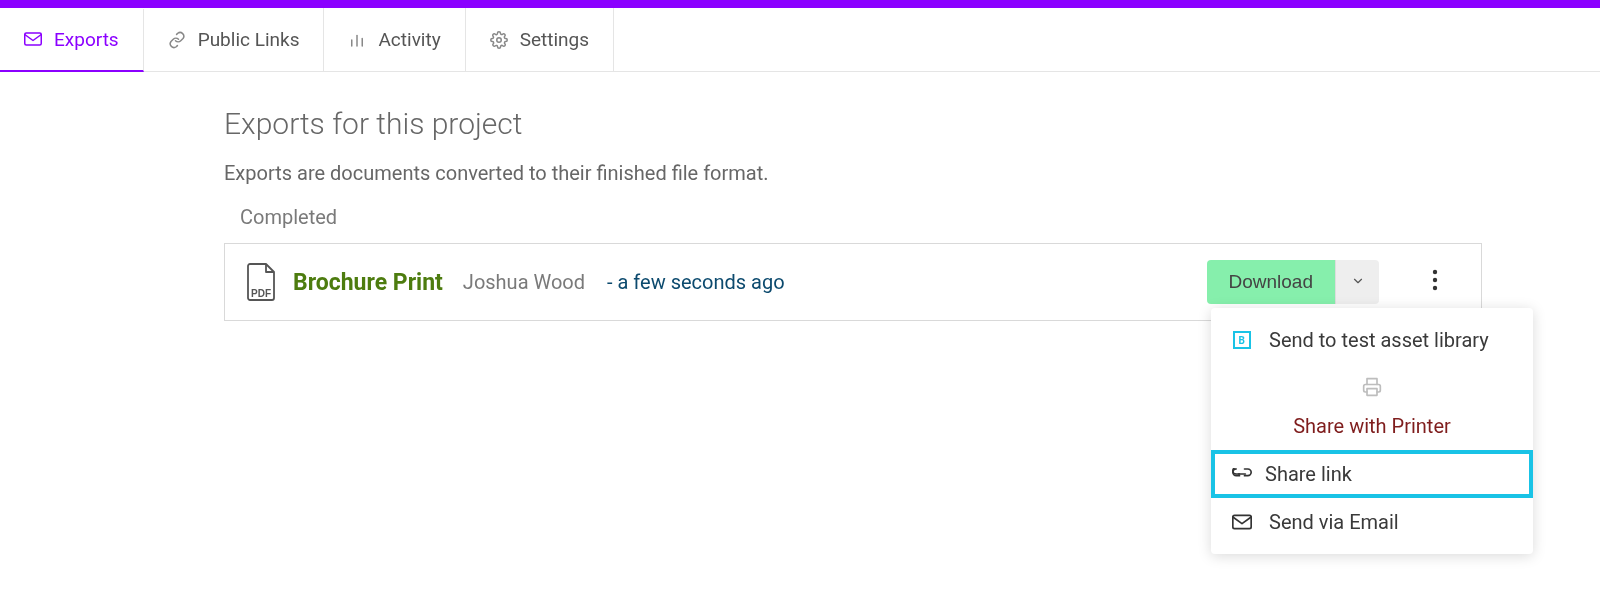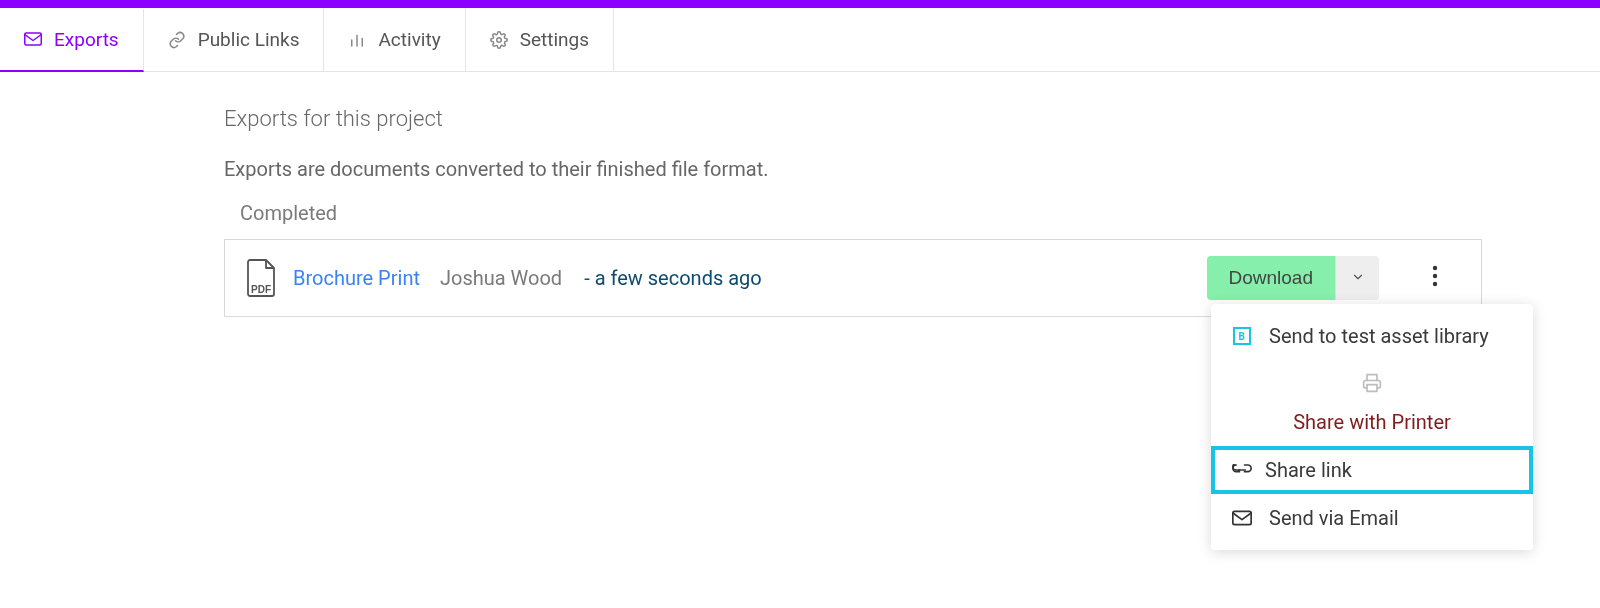--- a/index.html
+++ b/index.html
@@ -40,24 +40,24 @@
     .tab.active .icon svg { stroke: #8b00ff; }
     .tab .icon {
       display: inline-flex;
       align-items: center;
     }
     .tab .icon svg { stroke: #888; }
     .content {
       padding: 34px 0 0 224px;
     }
     .page-title {
-      font-size: 22px;
+      font-size: 30px;
       font-weight: 300;
       color: #676767;
-      margin-bottom: 26px;
+      margin-bottom: 20px;
     }
     .page-subtitle {
       font-size: 20px;
       color: #676767;
       font-weight: 400;
       margin-bottom: 20px;
     }
     .section-label {
       font-size: 20px;
       color: #7a7a7a;
@@ -77,23 +77,23 @@
     }
     .file-icon {
       width: 36px;
       height: 40px;
       flex: 0 0 auto;
       display: flex;
       align-items: center;
       justify-content: center;
     }
     .file-name {
-      font-size: 20px;
-      font-weight: 400;
-      color: #3b82f6;
+      font-size: 23px;
+      font-weight: 700;
+      color: #4d7c0f;
     }
     .file-author {
       font-size: 20px;
       color: #7a7a7a;
       margin-left: 6px;
     }
     .file-time {
       font-size: 20px;
       color: #0c4a6e;
       margin-left: 8px;

